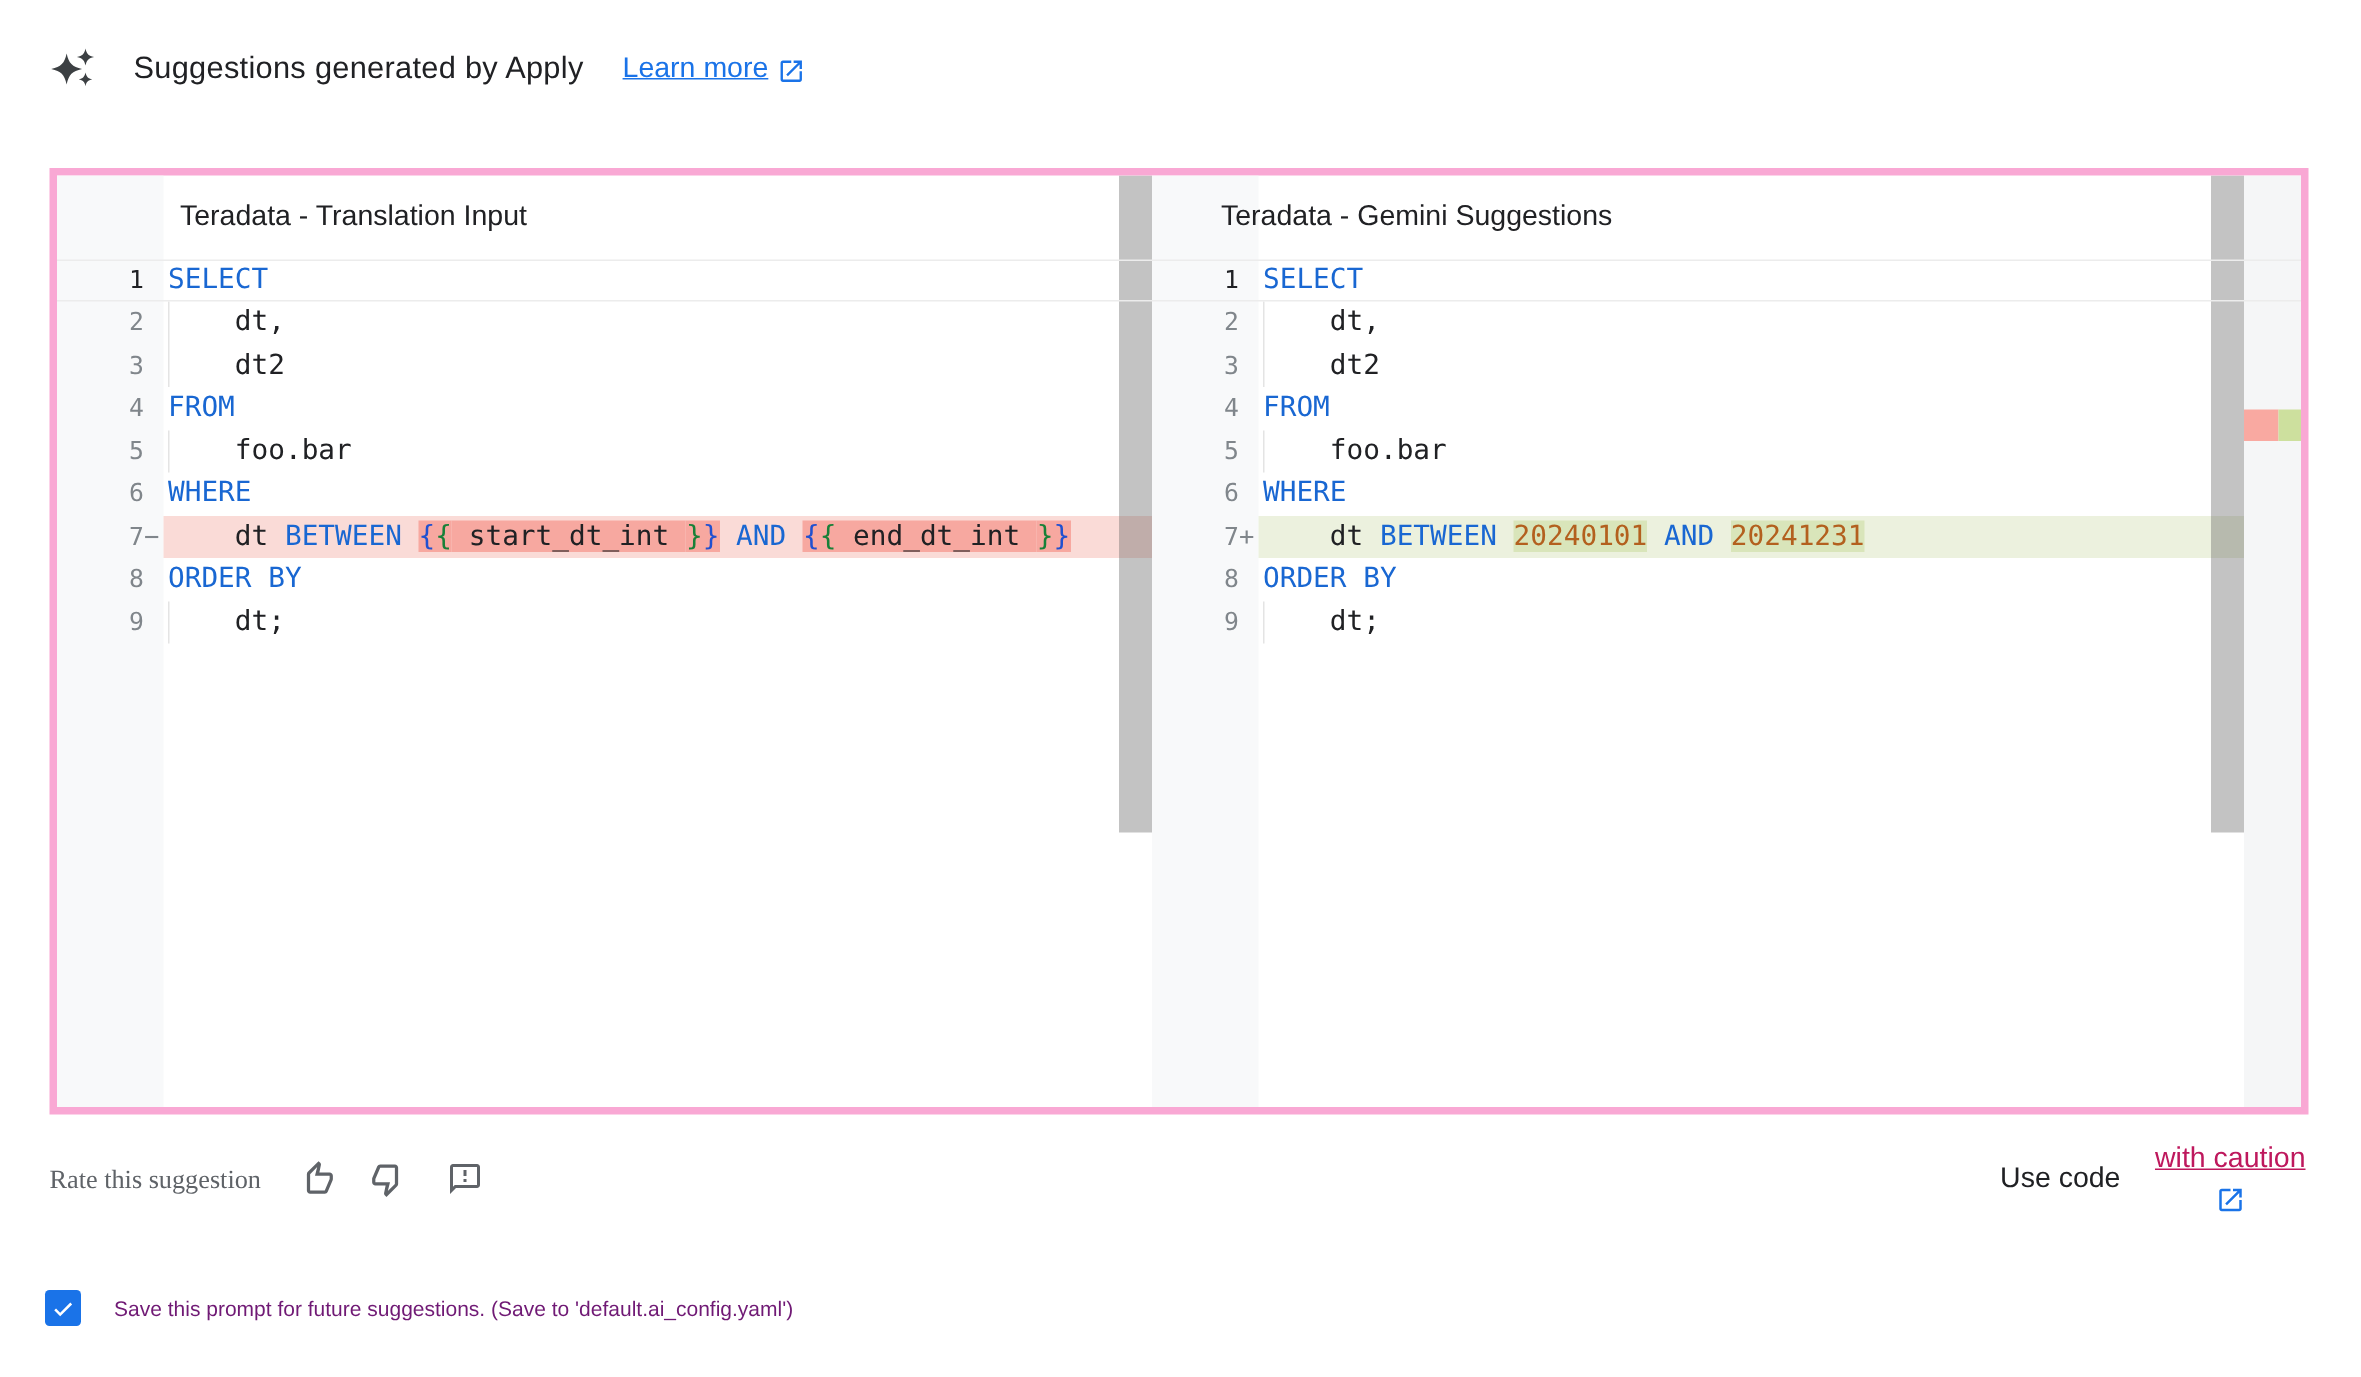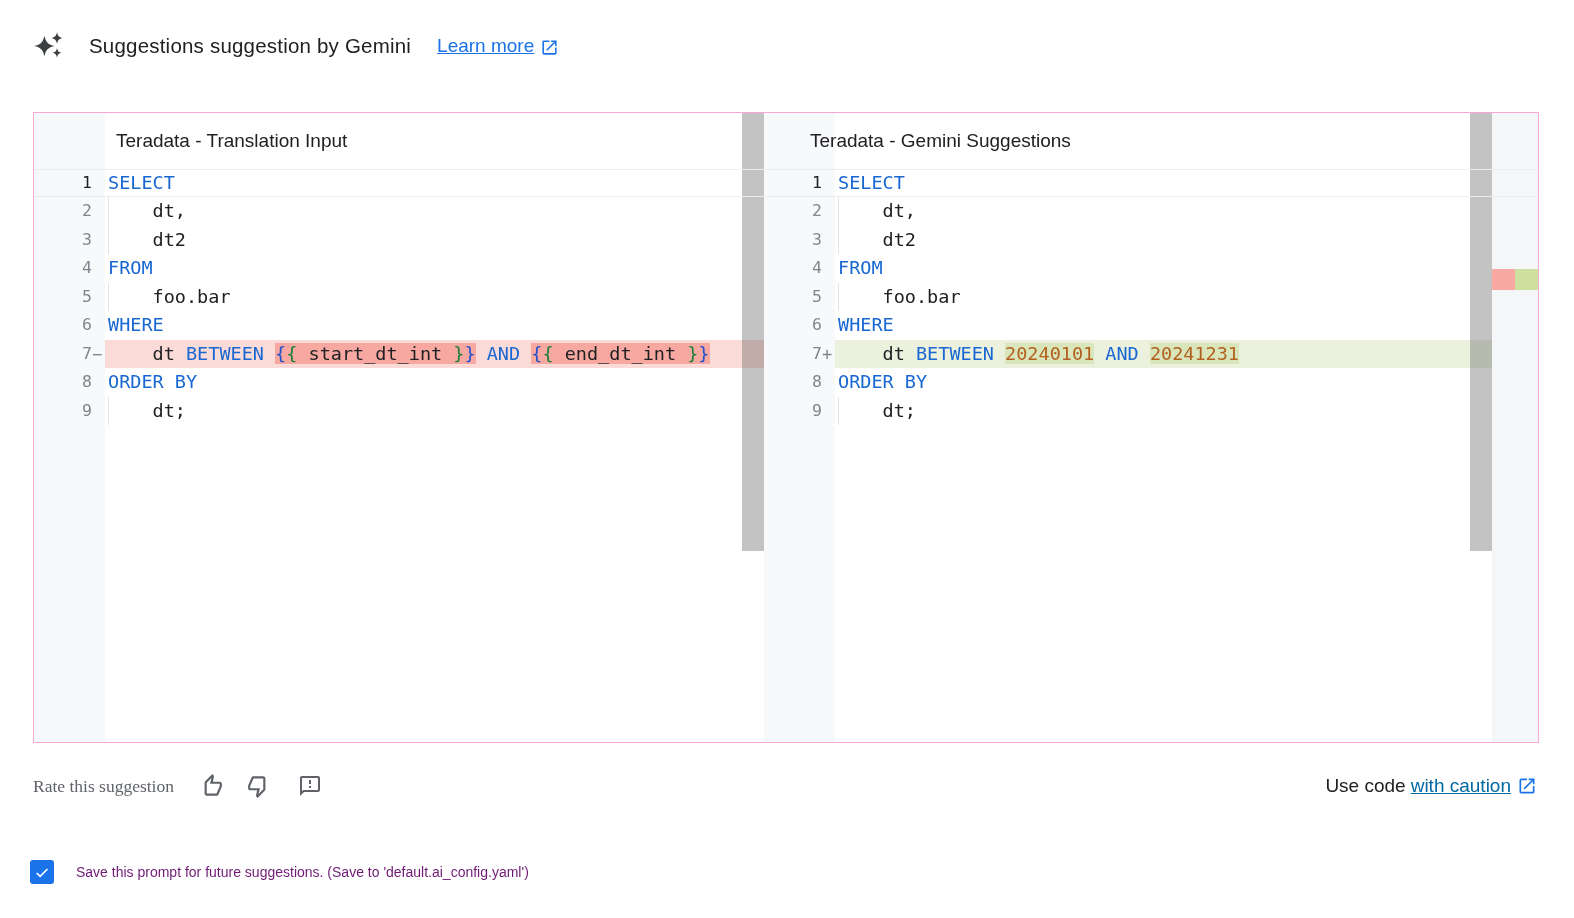--- a/index.html
+++ b/index.html
@@ -6,21 +6,21 @@
   html,body { width:1574px; height:918px; background:#fff; font-family:"Liberation Sans", sans-serif; overflow:hidden; }
 
   
   .top-header { position:absolute; left:33px; top:30px; display:flex; align-items:center; }
   .spark { width:32px; height:32px; flex:none; }
   .top-title { margin-left:24px; font-size:20.5px; color:#202124; letter-spacing:.2px; }
   .learn-more { margin-left:26px; display:flex; align-items:flex-end; gap:6px; color:#1a73e8; font-size:19px; font-weight:500; text-decoration:underline; cursor:pointer; }
   .ext-icon { width:19px; height:19px; }
 
   
-  #diff { position:absolute; left:33px; top:112px; width:1506px; height:631px; border:1px solid #f9a8d4; background:#fff; overflow:hidden; }
+  #diff { position:absolute; left:33px; top:112px; width:1506px; height:631px; border:5px solid #f9a8d4; background:#fff; overflow:hidden; }
   .editor { position:absolute; top:0; bottom:0; }
   #editor-left  { left:0;     width:730px; }
   #editor-right { left:730px; width:728px; }
   .gutter-bg { position:absolute; left:0; top:0; bottom:0; width:71px; background:#f8f9fa; z-index:0; }
   .panel-header { position:relative; z-index:2; height:56px; display:flex; align-items:center; padding-left:82px; font-size:19px; color:#202124; }
   #editor-right .panel-header { padding-left:46px; }
 
   .rows { position:relative; z-index:1; }
   .row { display:flex; height:28.45px; line-height:28.45px; font-family:"DejaVu Sans Mono", monospace; font-size:18.5px; white-space:pre; }
   .gutter-cell { width:71px; flex:none; display:flex; justify-content:flex-end; align-items:center; font-size:16.5px; color:#80868b; }
@@ -52,21 +52,21 @@
 
   
   .footer-row { position:absolute; left:33px; right:37px; top:764px; height:44px; display:flex; align-items:center; justify-content:space-between; }
   .rate-group { display:flex; align-items:center;font-family:Liberation Serif, serif; }
   .rate-label { font-size:17.5px; color:#5f6368; }
   .icon-btn { margin-left:22px; width:28px; height:28px; display:flex; align-items:center; justify-content:center; cursor:pointer; }
   .icon-btn:first-of-type { margin-left:24px; }
   .icon-btn svg { width:26px; height:26px; fill:#5f6368; }
   .icon-btn .fb { width:24px; height:24px; }
   .use-code { display:flex; align-items:center; font-size:19px; color:#202124; }
-  .use-code .link { margin-left:5px; color:#0369a1; text-decoration:underline; cursor:pointer; display:flex; align-items:center; gap:6px; }
+  .use-code .link { margin-left:23px; color:#be185d; text-decoration:underline; cursor:pointer; display:flex; align-items:center; gap:6px;flex-direction:column; }
   .use-code .ext-icon { width:20px; height:20px; }
 
   
   .bottom-bar { position:absolute; left:30px; right:12px; top:846px; height:52px; display:flex; align-items:center; justify-content:space-between; }
   .save-group { display:flex; align-items:center; }
   .checkbox { width:24px; height:24px; border-radius:3px; background:#1a73e8; display:flex; align-items:center; justify-content:center; cursor:pointer; flex:none; }
   .checkbox svg { width:18px; height:18px; fill:#fff; }
   .save-label { margin-left:22px; font-size:14px; color:#701a75; }
   .actions { display:flex; align-items:center; }
   .dismiss-btn { color:#1a73e8; font-size:18.5px; font-weight:500; padding:10px 18px; margin-right:20px; cursor:pointer; letter-spacing:.2px; }
@@ -74,21 +74,21 @@
 </style>
 </head>
 <body>
 
 <div class="top-header">
   <svg class="spark" viewBox="0 0 28 28">
     <path fill="#3c4043" d="M10 5 C11.3 10.8 13.2 12.7 19 14 C13.2 15.3 11.3 17.2 10 23 C8.7 17.2 6.8 15.3 1 14 C6.8 12.7 8.7 10.8 10 5 Z"></path>
     <path fill="#3c4043" d="M21 2 C21.7 5.2 22.8 6.3 26 7 C22.8 7.7 21.7 8.8 21 12 C20.3 8.8 19.2 7.7 16 7 C19.2 6.3 20.3 5.2 21 2 Z"></path>
     <path fill="#3c4043" d="M21 16 C21.6 18.6 22.4 19.4 25 20 C22.4 20.6 21.6 21.4 21 24 C20.4 21.4 19.6 20.6 17 20 C19.6 19.4 20.4 18.6 21 16 Z"></path>
   </svg>
-  <span class="top-title">Suggestions suggestion by Gemini</span>
+  <span class="top-title">Suggestions generated by Apply</span>
   <span class="learn-more">
     <span>Learn more</span>
     <svg class="ext-icon" viewBox="0 0 24 24">
       <path fill="#1a73e8" d="M19 19H5V5h7V3H5c-1.11 0-2 .9-2 2v14c0 1.1.89 2 2 2h14c1.1 0 2-.9 2-2v-7h-2v7zM14 3v2h3.59l-9.83 9.83 1.41 1.41L19 6.41V10h2V3h-7z"></path>
     </svg>
   </span>
 </div>
 
 <div id="diff">
 

